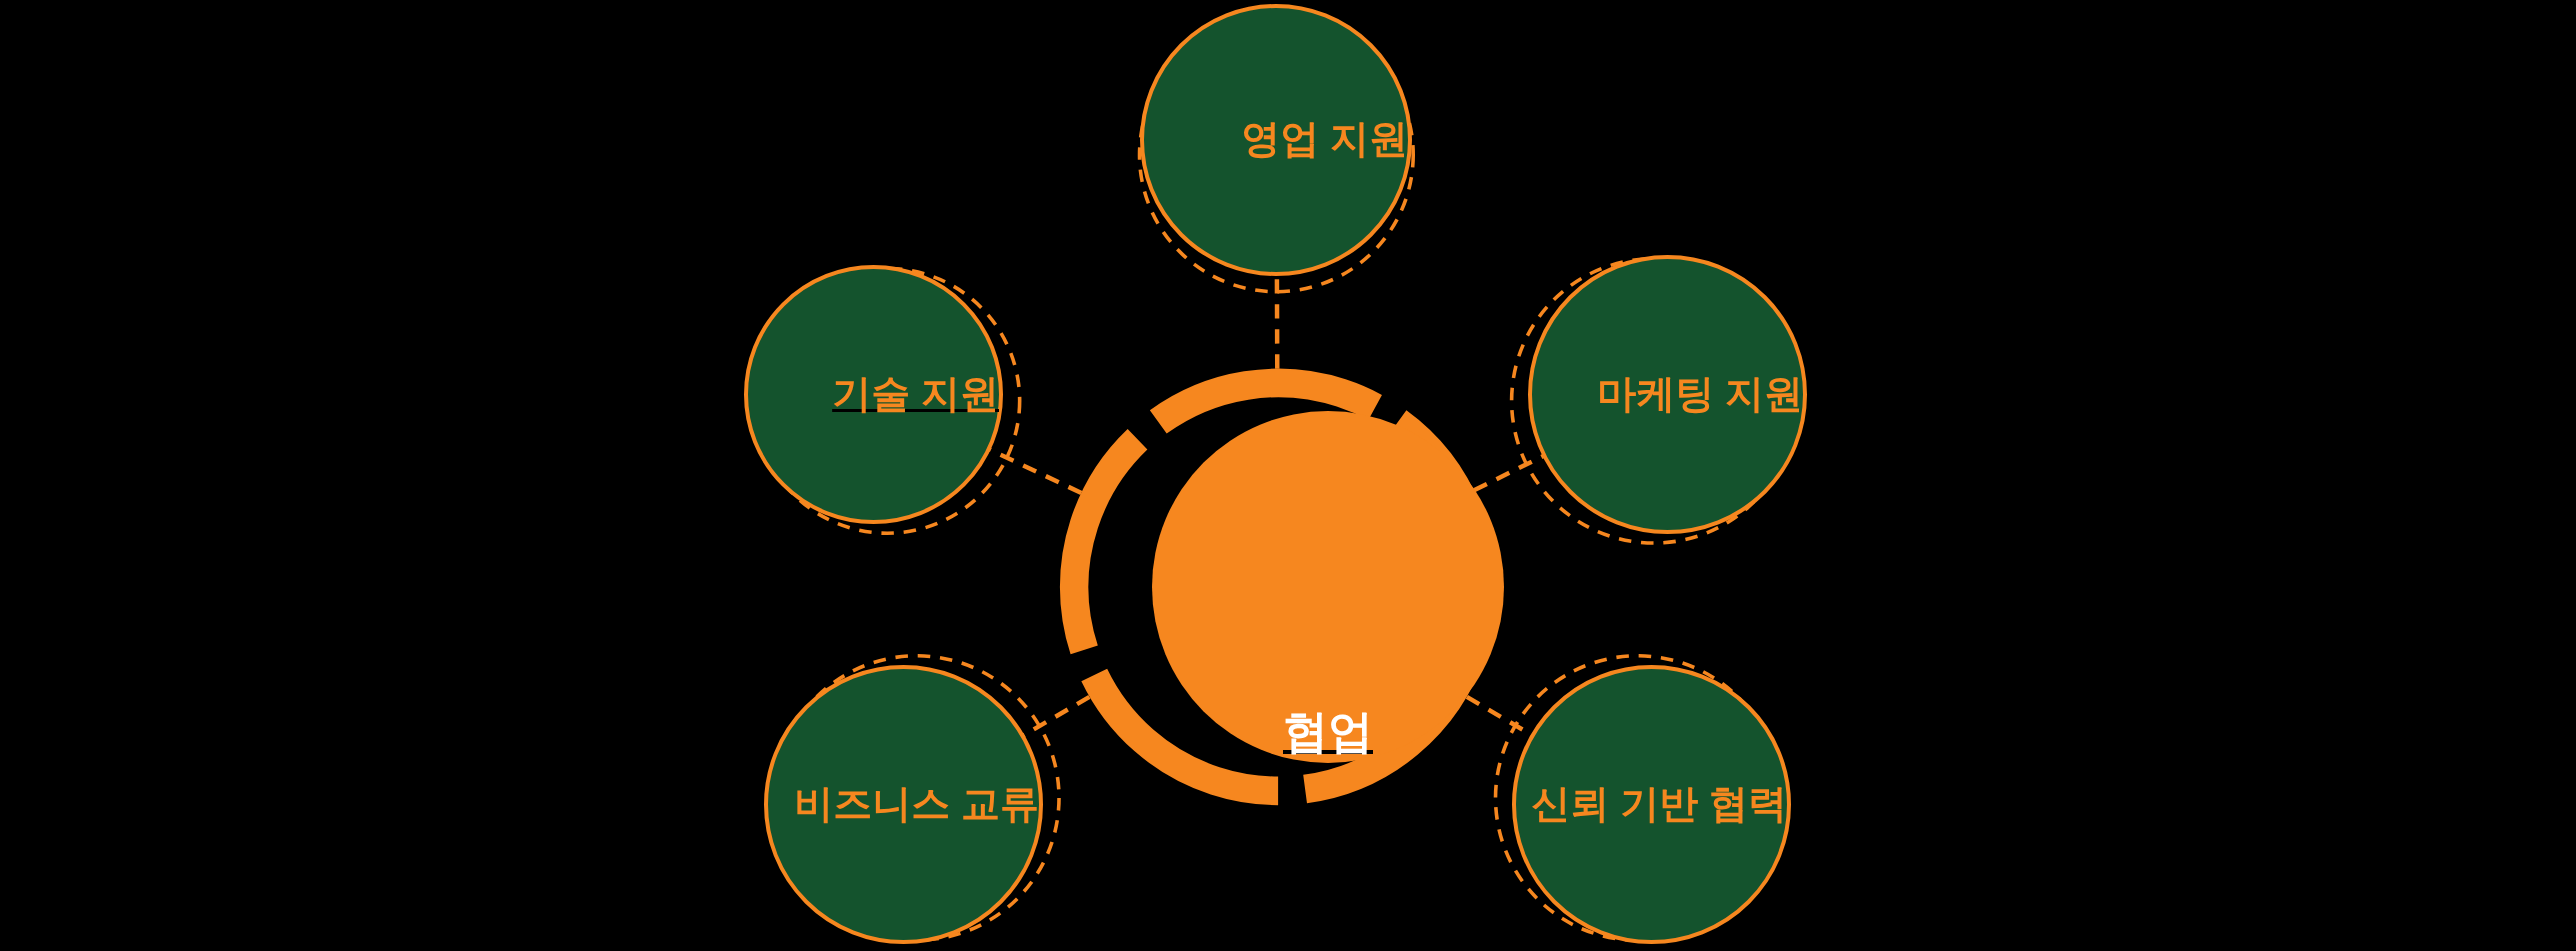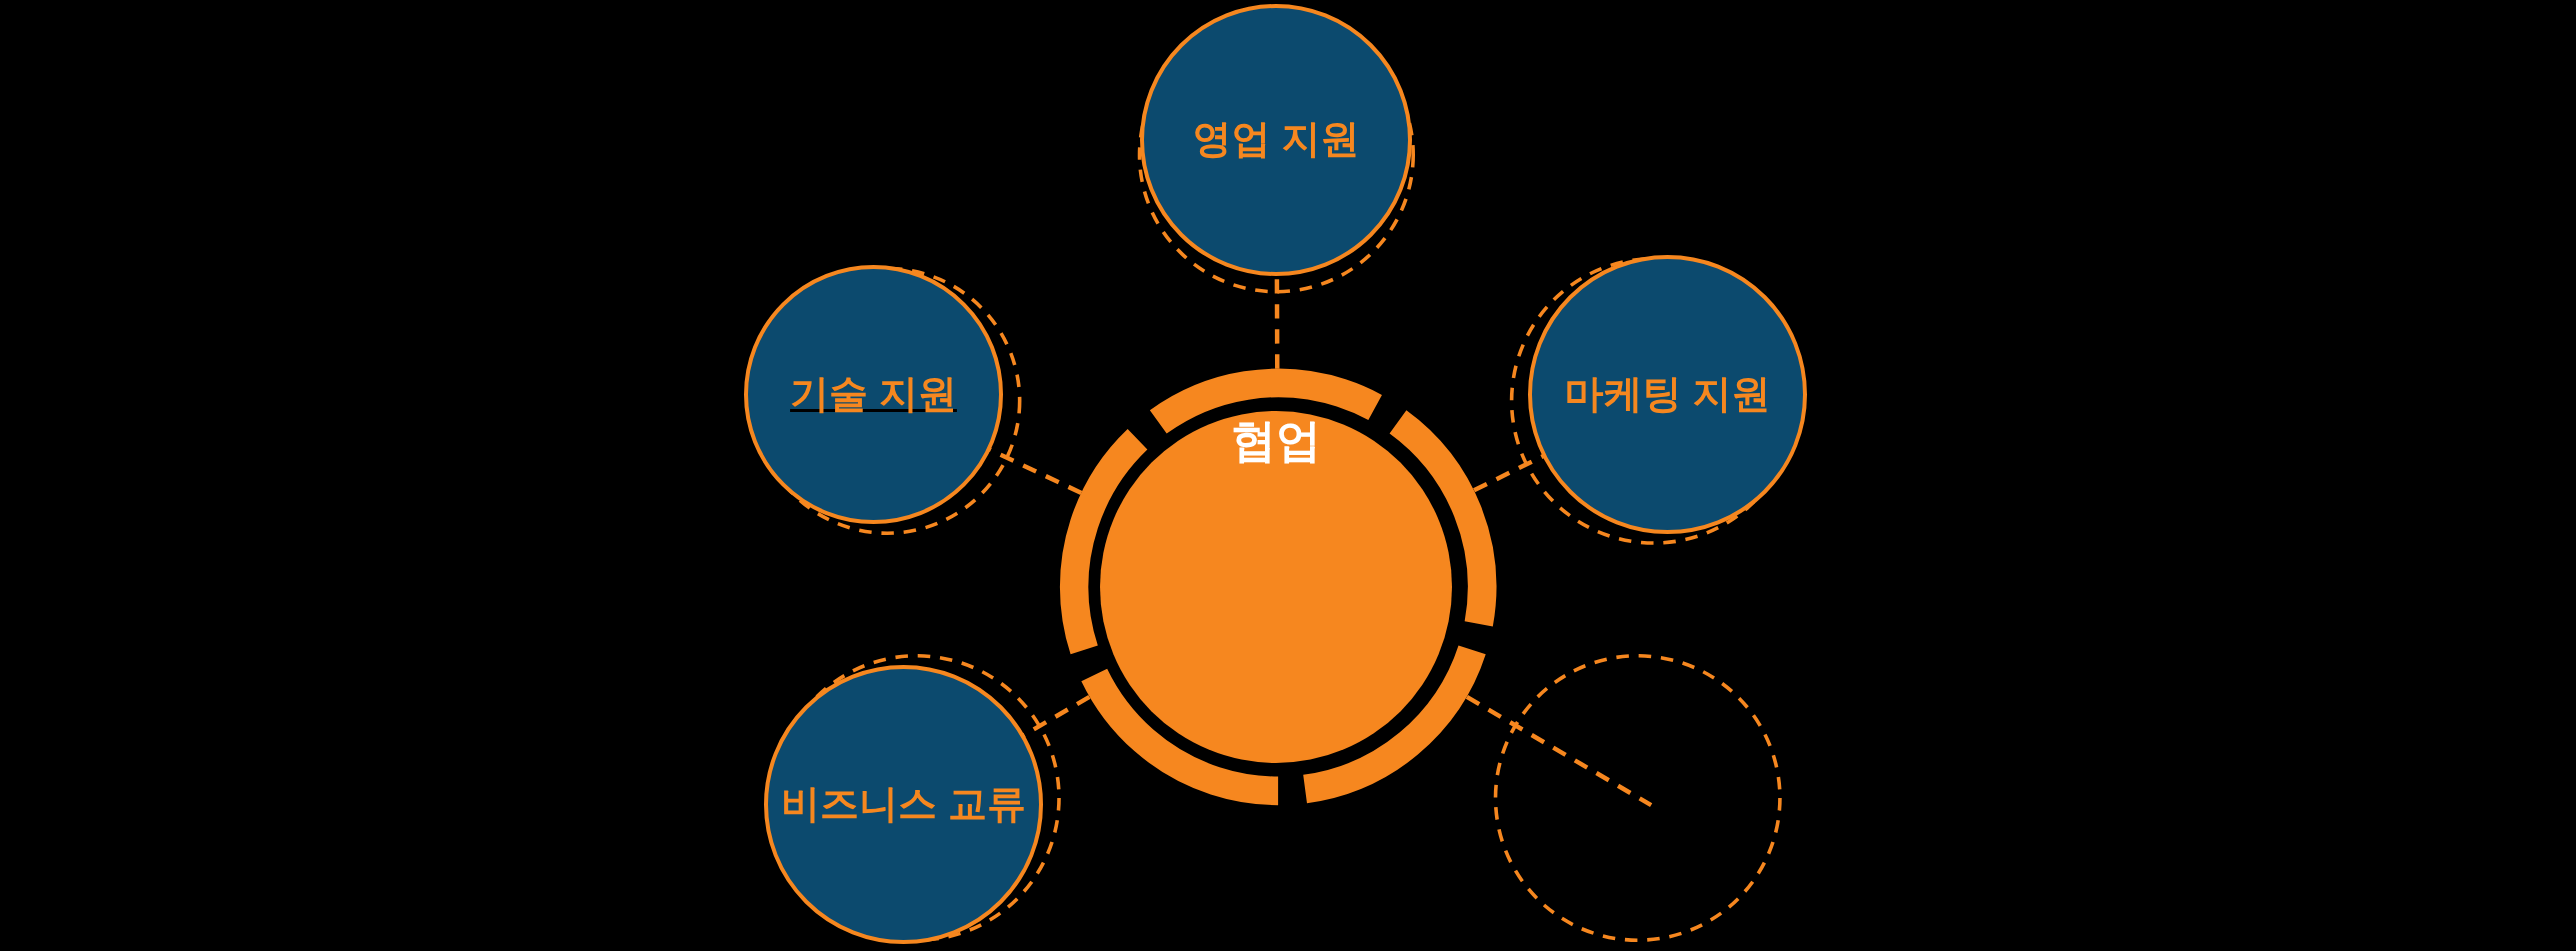--- a/index.html
+++ b/index.html
@@ -22,51 +22,52 @@
     background:var(--bg);
   }
   .underlay{
     position:absolute;
     left:0;top:0;
     width:2576px;height:952px;
   }
   .satellite{
     position:absolute;
     box-sizing:border-box;
-    background:#0c4a6e;
+    background:#14532d;
     border:4.5px solid var(--orange);
     border-radius:50%;
     display:flex;
     align-items:center;
-    justify-content:center;
+    justify-content:flex-end;
     text-align:center;
   }
   .satellite .label{
     color:var(--orange);
     font-weight:bold;
     font-size:39px;
     line-height:1.25;
     white-space:nowrap;
   }
   .satellite.top   { left:1140px; top:3.6px;   width:272px; height:272px; }
   .satellite.left  { left:744px;  top:265px; width:259px; height:259px;text-decoration:underline; }
   .satellite.right { left:1528px; top:255px; width:279px; height:279px; }
   .satellite.bleft { left:764px;  top:665px; width:279px; height:279px; }
   .satellite.bright{ left:1512px; top:665px; width:279px; height:279px; }
   .center-node{
     position:absolute;
-    left:1100px; top:411px;
+    left:1152px; top:411px;
     width:352px; height:352px;
     background:var(--orange);
     border-radius:50%;
     display:flex;
     flex-direction:column;
     align-items:center;
-    justify-content:flex-start;
+    justify-content:flex-end;
     text-align:center;
+    text-decoration:underline;
   }
   .center-node .line{
     color:#ffffff;
     font-weight:bold;
     font-size:45px;
     line-height:1.35;
     white-space:nowrap;
   }
 </style>
 </head>
@@ -108,15 +109,18 @@
   </div>
 
   <div class="satellite bleft">
     <span class="label">비즈니스 교류</span>
   </div>
 
   <div class="satellite right">
     <span class="label">마케팅 지원</span>
   </div>
 
+  <div class="satellite bright">
+    <span class="label">신뢰 기반 협력</span>
+  </div>
 
 </div>
 
 
 </body></html>

